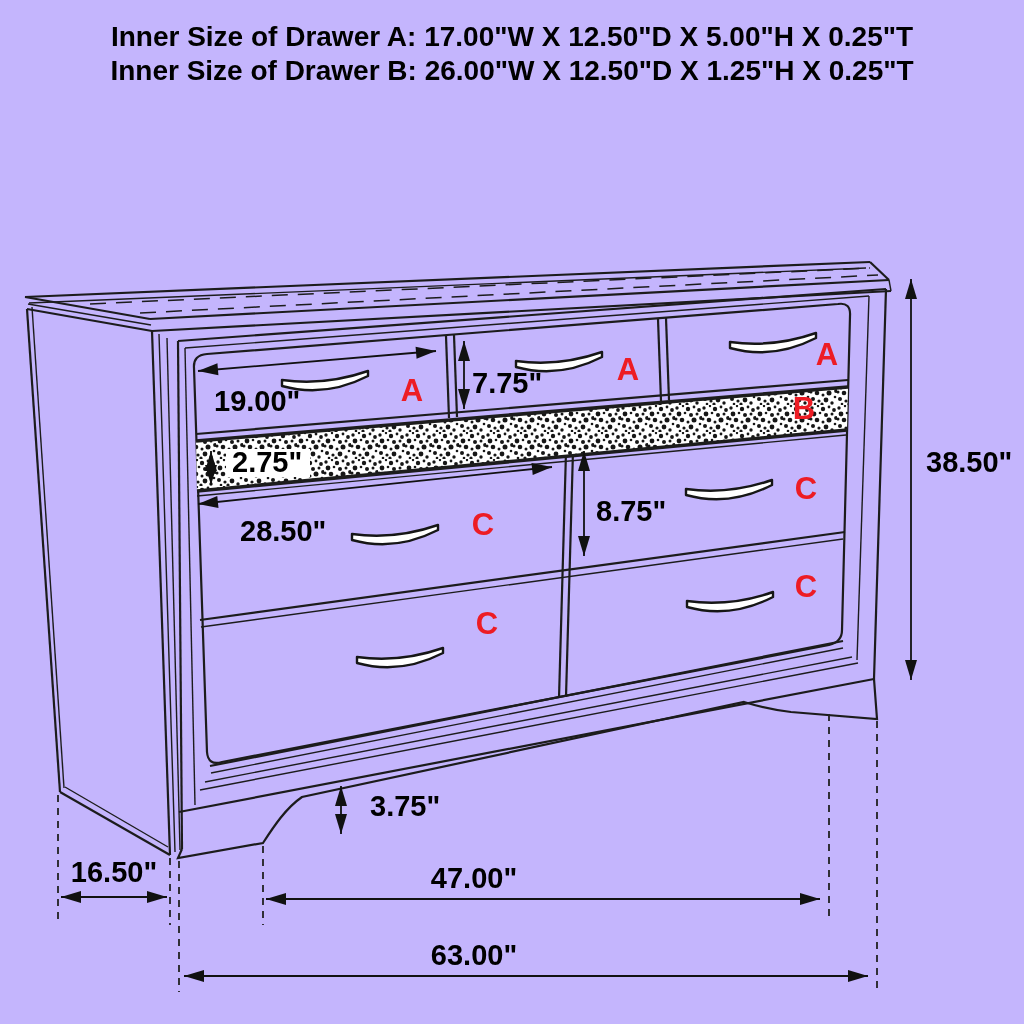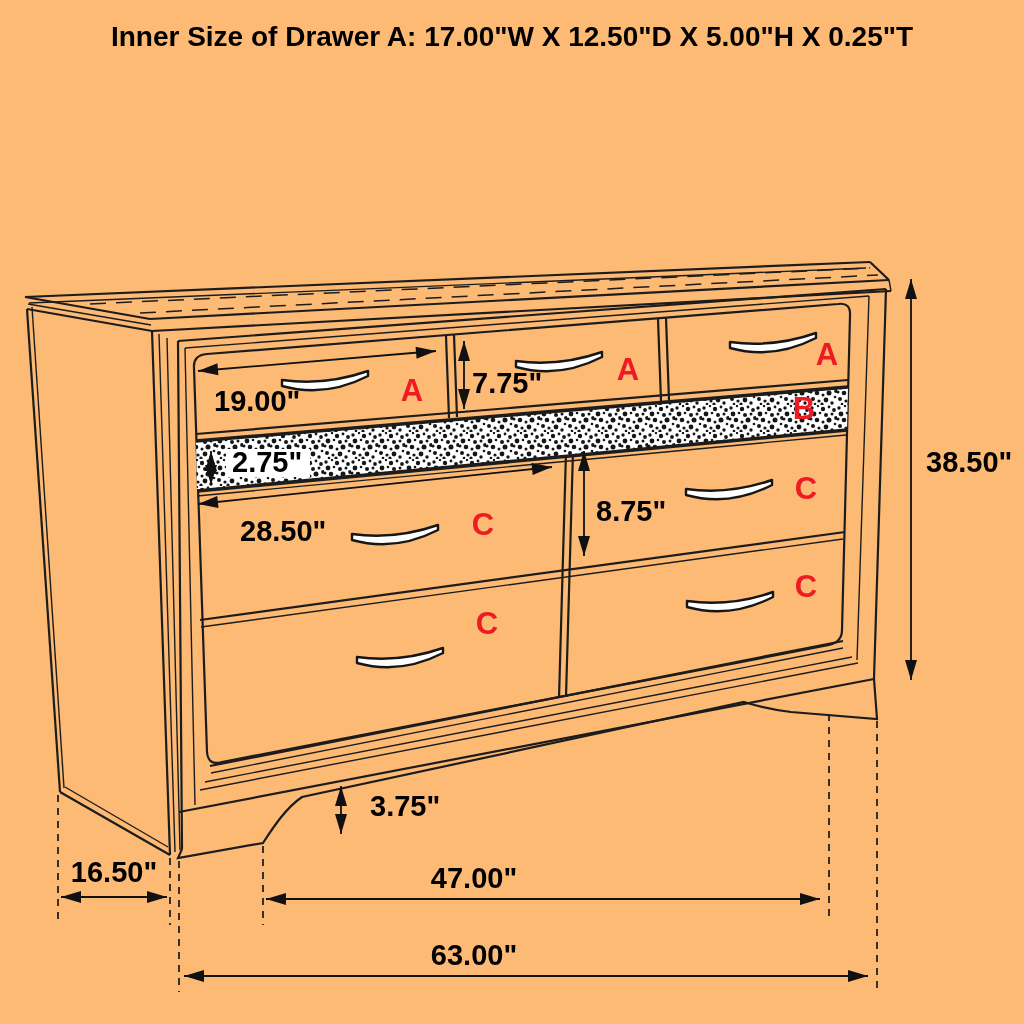--- a/index.html
+++ b/index.html
@@ -1,19 +1,19 @@
 <!DOCTYPE html>
 <html><head>
 <meta charset="utf-8">
 <style>
   html,body{margin:0;padding:0;background:#ffffff;}
   .canvas{
     position:relative;
     width:1024px;height:1024px;
-    background:#fdba74;
+    background:#c4b5fd;
     font-family:"Liberation Sans",sans-serif;
     overflow:hidden;
   }
   .header{
     position:absolute;top:20px;left:0;width:100%;
     text-align:center;z-index:2;
   }
   .header div{
     font-size:28px;font-weight:bold;color:#000;
     line-height:34px;letter-spacing:0px;
@@ -31,20 +31,21 @@
   .red{font-family:"Liberation Sans",sans-serif;font-size:31px;font-weight:bold;}
   .handle{fill:#fff;stroke:#161616;stroke-width:2.4;stroke-linejoin:round;}
 </style>
 </head>
 <body>
 
 <div class="canvas">
 
   <div class="header">
     <div>Inner Size of Drawer A: 17.00"W X 12.50"D X 5.00"H X 0.25"T</div>
+    <div>Inner Size of Drawer B: 26.00"W X 12.50"D X 1.25"H X 0.25"T</div>
   </div>
 
   <svg class="diagram" width="1024" height="1024" viewBox="0 0 1024 1024" xmlns="http://www.w3.org/2000/svg">
     <defs>
       <marker id="ah" markerUnits="userSpaceOnUse" markerWidth="22" markerHeight="14" viewBox="0 0 22 14" refX="21" refY="7" orient="auto-start-reverse">
         <path d="M1,1 L21,7 L1,13 Z" fill="#111"></path>
       </marker>
       <pattern id="speckle" width="27" height="27" patternUnits="userSpaceOnUse">
         <rect width="27" height="27" fill="#ffffff"></rect>
         <circle cx="2" cy="3" r="1.7" fill="#161616"></circle>

